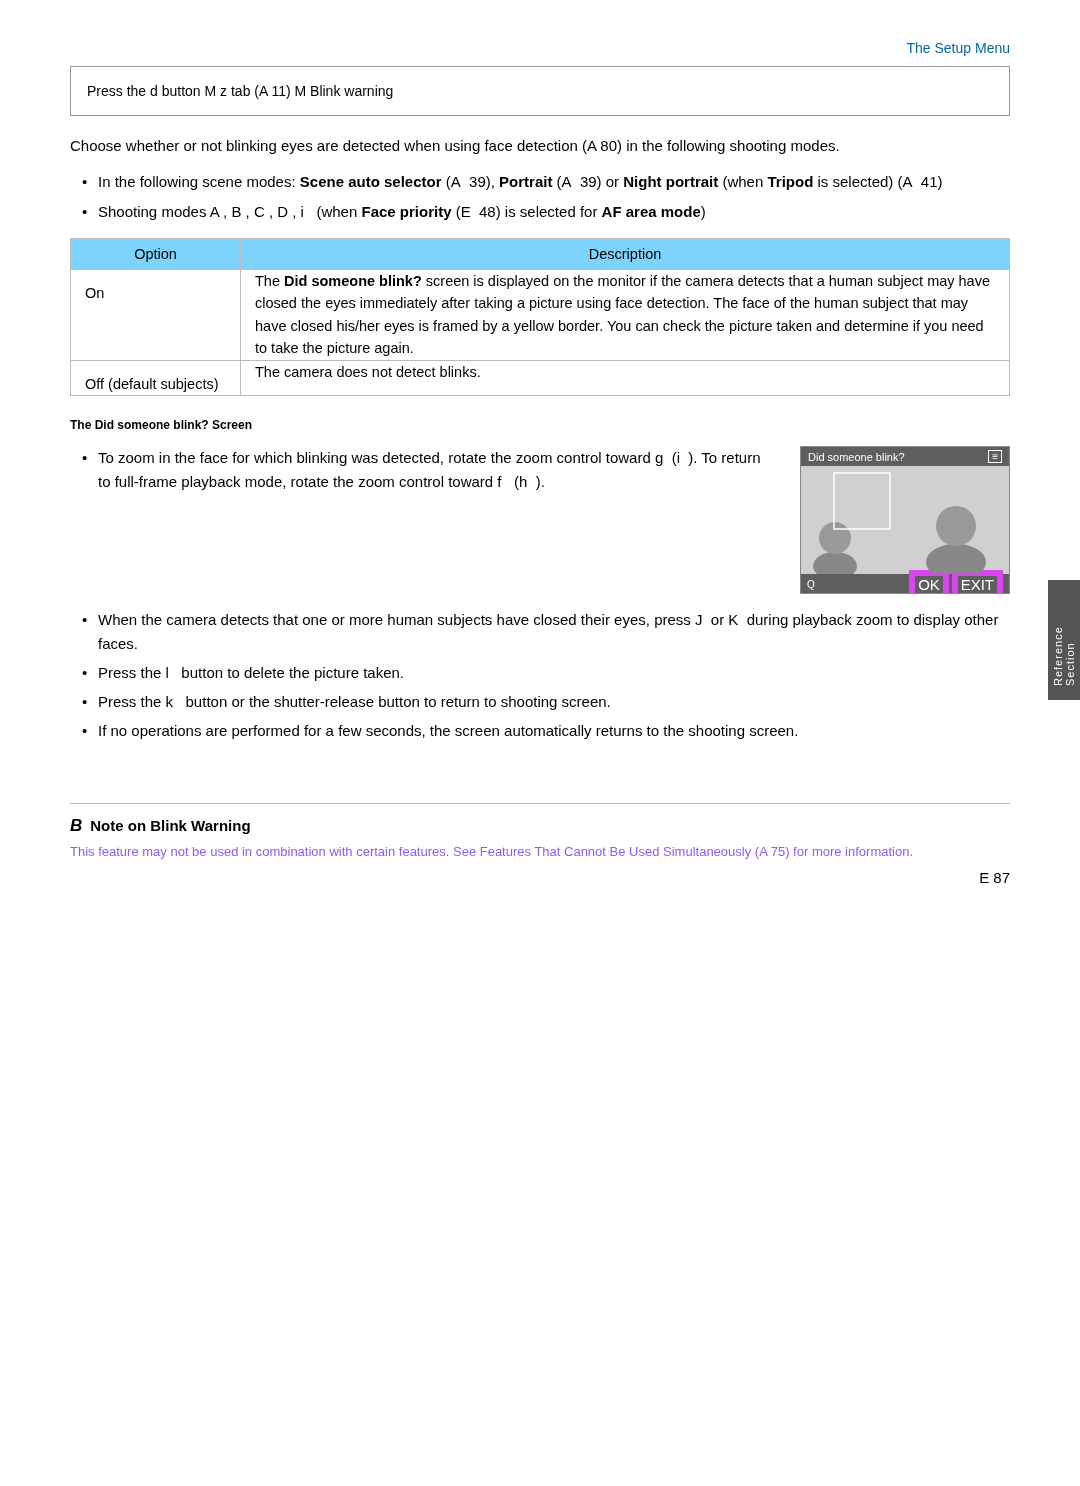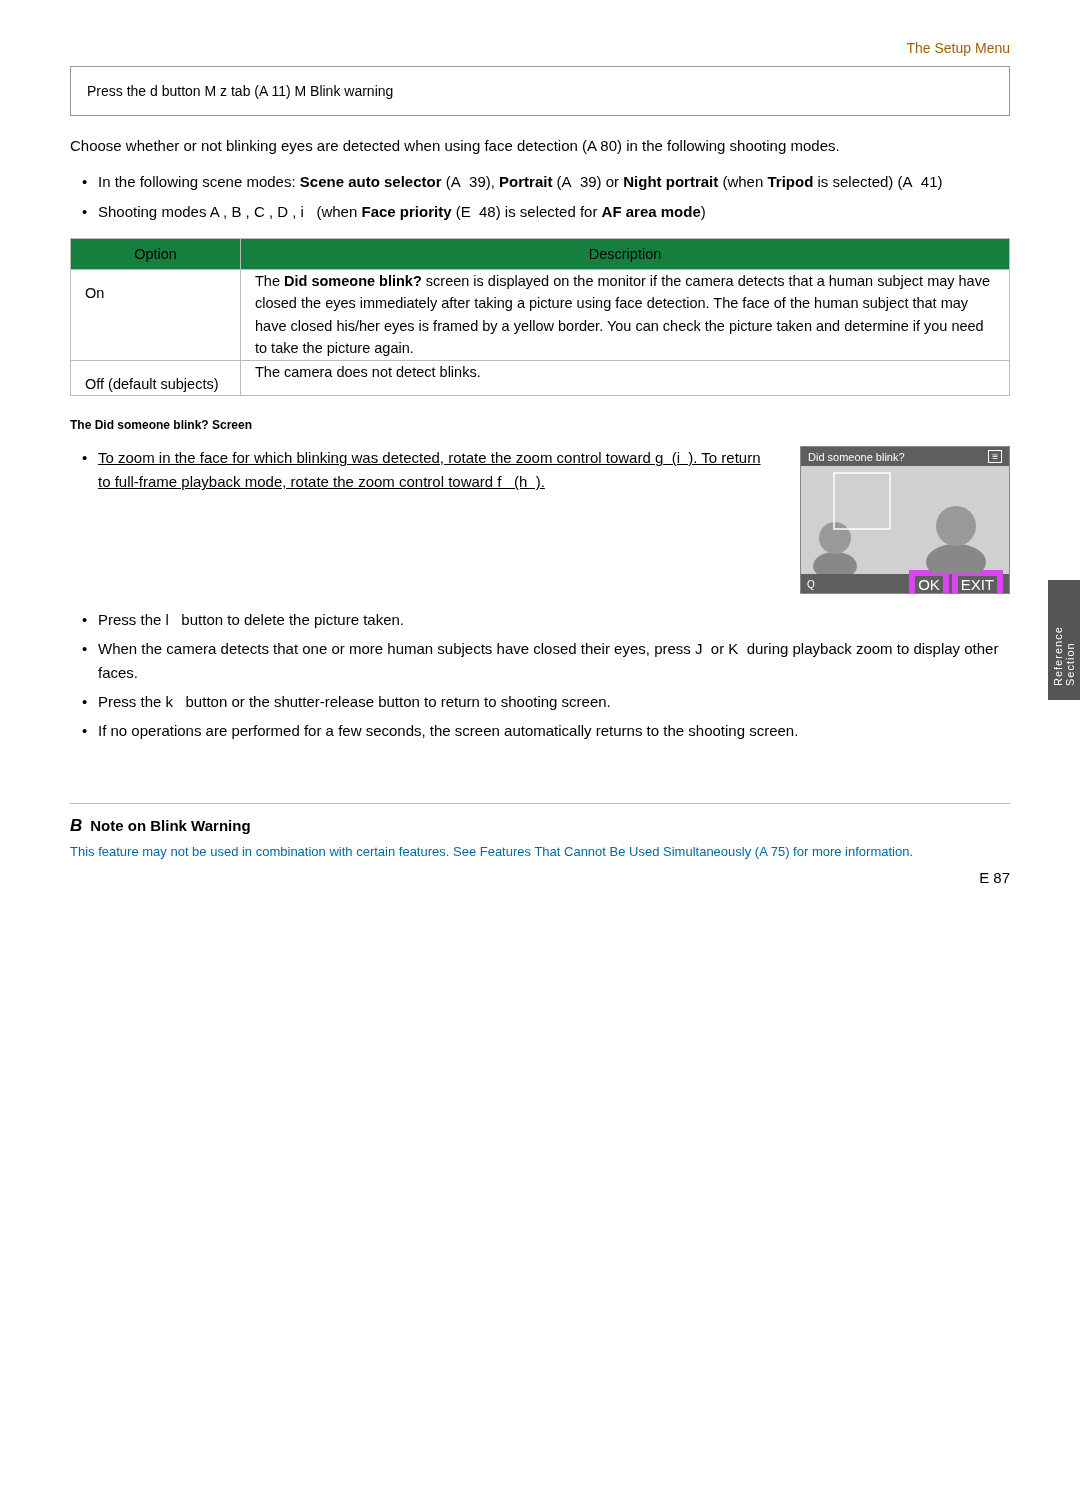--- a/index.html
+++ b/index.html
@@ -13,21 +13,21 @@
       position: relative;
     }
     .page-container {
       padding: 40px 70px 60px 70px;
       max-width: 1080px;
       position: relative;
     }
     .header-right {
       text-align: right;
       font-size: 14px;
-      color: #a16207;
+      color: #0369a1;
       margin-bottom: 10px;
     }
     .page-title {
       font-size: 26px;
       font-weight: bold;
       margin-bottom: 18px;
     }
     .nav-box {
       border: 1px solid #999;
       padding: 16px 16px;
@@ -63,21 +63,21 @@
       font-weight: bold;
     }
     
     .options-table {
       width: 100%;
       border-collapse: collapse;
       margin-bottom: 22px;
       font-size: 14.5px;
     }
     .options-table th {
-      background: #15803d;
+      background: #7dd3fc;
       border: 1px solid #bbb;
       padding: 7px 14px;
       font-weight: normal;
       text-align: center;
     }
     .options-table td {
       border: 1px solid #bbb;
       padding: 0 14px;
       vertical-align: top;
       line-height: 1.55;
@@ -97,21 +97,20 @@
       margin-bottom: 14px;
     }
     
     .two-col {
       display: flex;
       gap: 24px;
       margin-bottom: 14px;
     }
     .two-col .text-col {
       flex: 1;
-      text-decoration: underline;
     }
     .two-col .image-col {
       width: 210px;
       flex-shrink: 0;
     }
     .blink-screen-preview {
       border: 1px solid #888;
       background: #d0d0d0;
       width: 210px;
       height: 148px;
@@ -191,21 +190,21 @@
       font-weight: bold;
       font-style: italic;
     }
     .note-title {
       font-size: 15px;
       font-weight: bold;
     }
     .note-text {
       font-size: 13px;
       line-height: 1.55;
-      color: #0369a1;
+      color: #8b5cf6;
     }
     
     .page-number {
       position: absolute;
       bottom: 36px;
       right: 70px;
       font-size: 15px;
     }
     
     .sidebar-ref {
@@ -313,24 +312,24 @@
             <span class="ok-btn">OK</span>
             <span class="ok-btn">EXIT</span>
           </span>
         </div>
       </div>
     </div>
   </div>
 
   <ul class="more-bullets">
     <li>
+      When the camera detects that one or more human subjects have closed their eyes, press J&nbsp; or K&nbsp; during playback zoom to display other faces.
+    </li>
+    <li>
       Press the l&nbsp;&nbsp; button to delete the picture taken.
-    </li>
-    <li>
-      When the camera detects that one or more human subjects have closed their eyes, press J&nbsp; or K&nbsp; during playback zoom to display other faces.
     </li>
     <li>
       Press the k&nbsp;&nbsp; button or the shutter-release button to return to shooting screen.
     </li>
     <li>
       If no operations are performed for a few seconds, the screen automatically returns to the shooting screen.
     </li>
   </ul>
 
   <div class="note-section">

